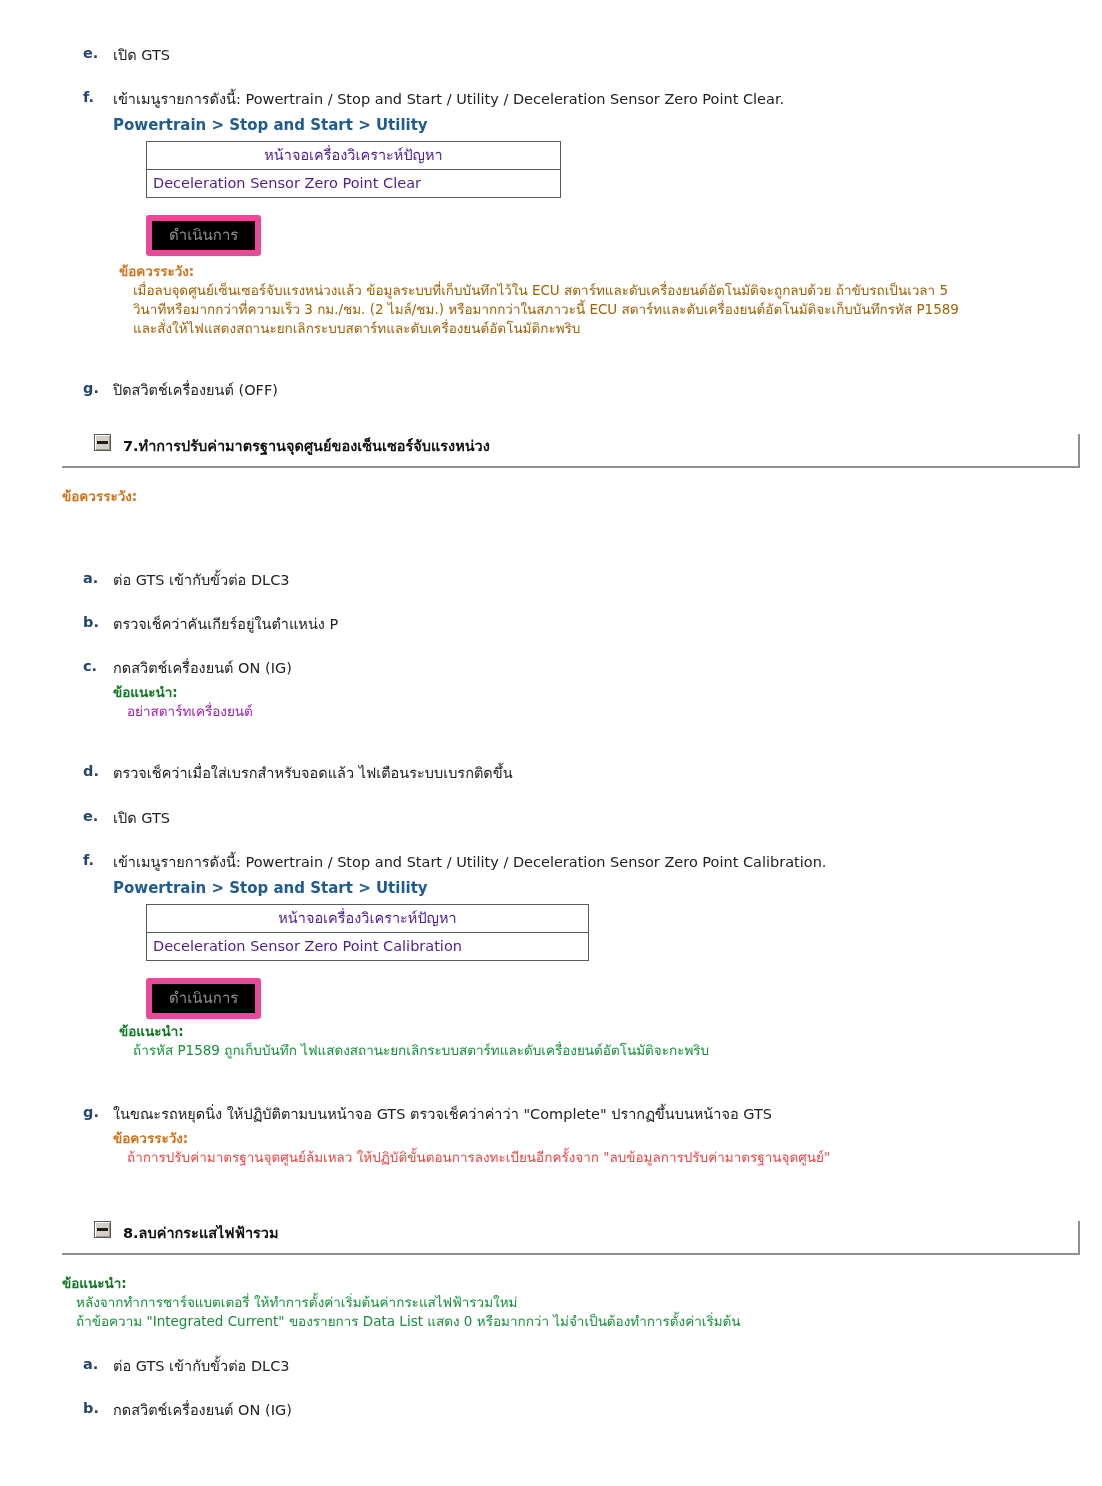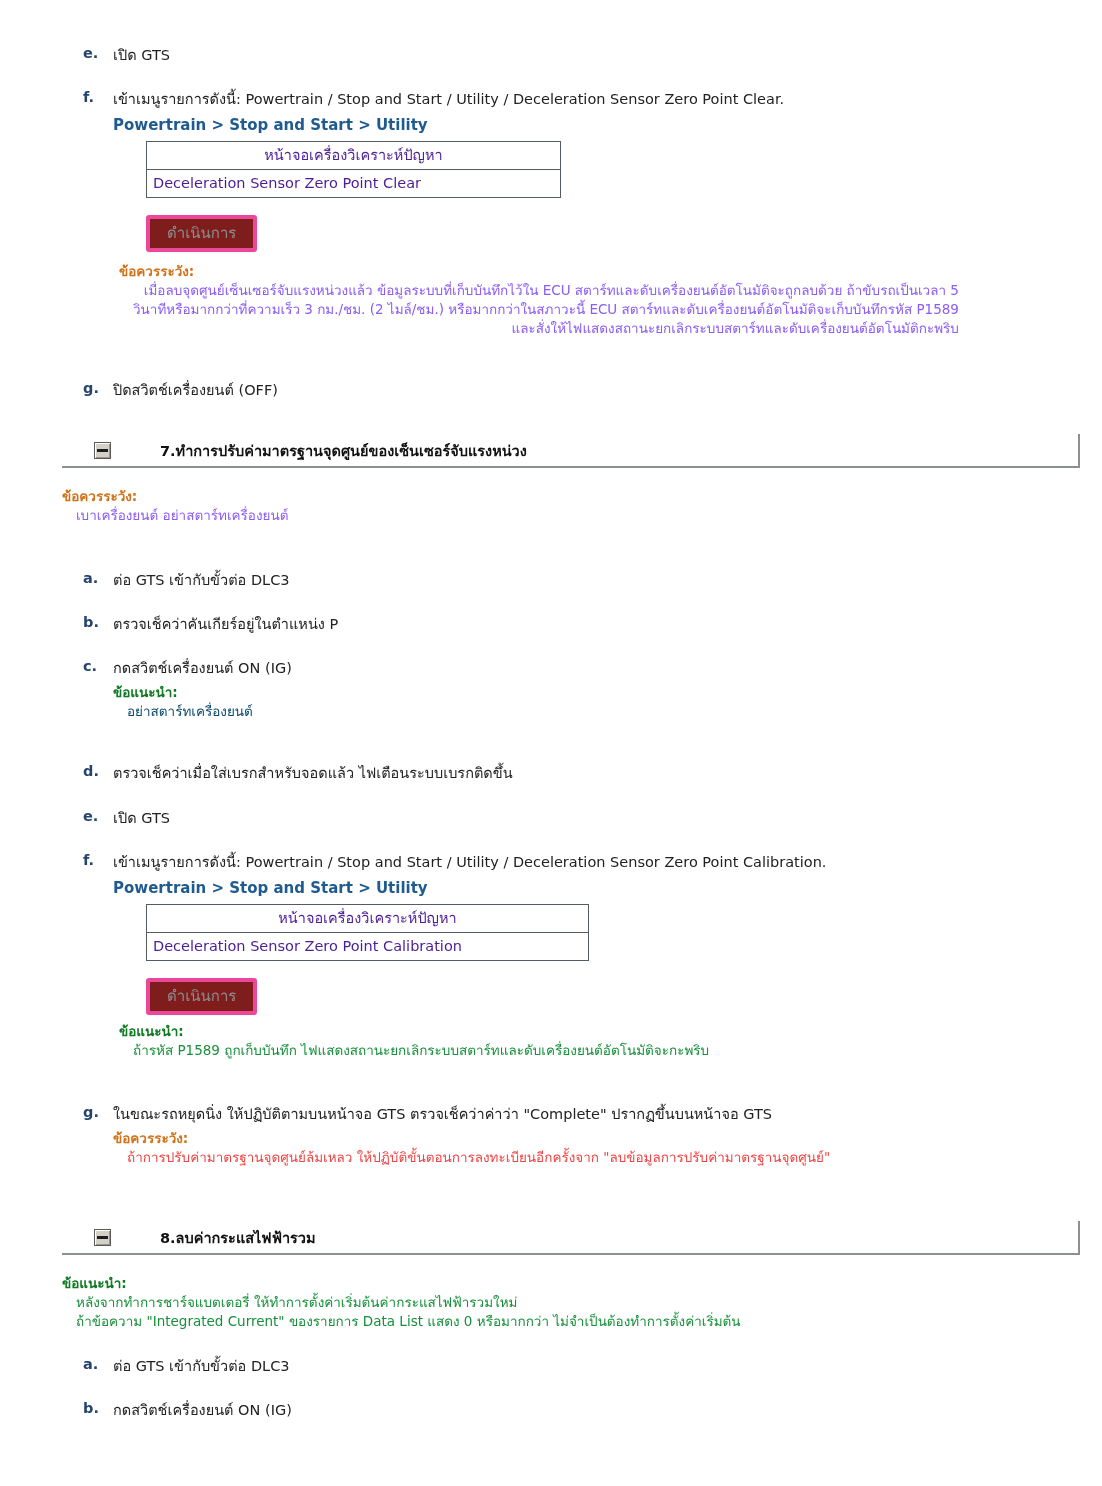--- a/index.html
+++ b/index.html
@@ -74,23 +74,23 @@
   .gts-table td.body {
     text-align: left;
   }
 
   
   .exec-btn {
     display: inline-block;
     margin-top: 17px;
     margin-left: 33px;
     padding: 6px 17px 7px 17px;
-    border: 4px solid #ec4899;
+    border: 6px solid #ec4899;
     border-radius: 3px;
-    background: #7f1d1d;
+    background: #000000;
     color: #8d8d8d;
     font-size: 15px;
     line-height: 1.1;
     box-shadow: 0 1px 0 rgba(0,0,0,0.03);
   }
 
   
   .notice {
     position: absolute;
     font-size: 13.5px;
@@ -98,49 +98,48 @@
   }
   .notice .n-title {
     font-weight: bold;
     font-size: 13.5px;
   }
   .notice .n-lines {
     padding-left: 14px;
   }
   .notice .n-line { white-space: nowrap; }
   .notice.caution .n-title { color: #d1721a; }
-  .notice.caution .n-lines { color: #8b5cf6; text-align: right; }
+  .notice.caution .n-lines { color: #a16207; }
   .notice.hint .n-title { color: #0f7a22; }
   .notice.hint .n-lines { color: #17903a; }
 
   
   .notice-inline {
     font-size: 13.5px;
     line-height: 1.42;
     margin-top: 4px;
   }
   .notice-inline .n-title { font-weight: bold; }
   .notice-inline .n-lines { padding-left: 14px; }
   .notice-inline.caution .n-title { color: #d1721a; }
   .notice-inline.caution .n-lines { color: #ef4444; }
   .notice-inline.hint .n-title { color: #0f7a22; }
-  .notice-inline.hint .n-lines { color: #0c4a6e; }
+  .notice-inline.hint .n-lines { color: #a21caf; }
 
   
   .section-header {
     position: absolute;
     left: 62px;
     width: 1018px;
     height: 34px;
     display: flex;
-    align-items: center;
+    align-items: flex-start;
     border-right: 2px solid #8c8f94;
     border-bottom: 2px solid #8c8f94;
     box-sizing: border-box;
-    gap: 37px;
   }
   .toggle-icon {
     width: 17px;
     height: 17px;
     margin-left: 32px;
     margin-right: 12px;
     flex: 0 0 17px;
     background: #d4d0c8;
     border: 1px solid #5a5a5a;
     box-shadow: inset 1px 1px 0 #ffffff, inset -1px -1px 0 #9a968e;
@@ -208,21 +207,20 @@
   </div>
 
   <div class="section-header" style="top:434px;">
     <span class="toggle-icon"></span>
     <span class="section-title">7.ทำการปรับค่ามาตรฐานจุดศูนย์ของเซ็นเซอร์จับแรงหน่วง</span>
   </div>
 
   <div class="notice caution" style="left:62px; top:487px;">
     <div class="n-title">ข้อควรระวัง:</div>
     <div class="n-lines">
-      <div class="n-line">เบาเครื่องยนต์ อย่าสตาร์ทเครื่องยนต์</div>
     </div>
   </div>
 
   <div class="step" style="left:83px; top:570px;">
     <span class="step-marker">a.</span>
     <span class="step-body"><span class="step-text">ต่อ GTS เข้ากับขั้วต่อ DLC3</span></span>
   </div>
 
   <div class="step" style="left:83px; top:614px;">
     <span class="step-marker">b.</span>

